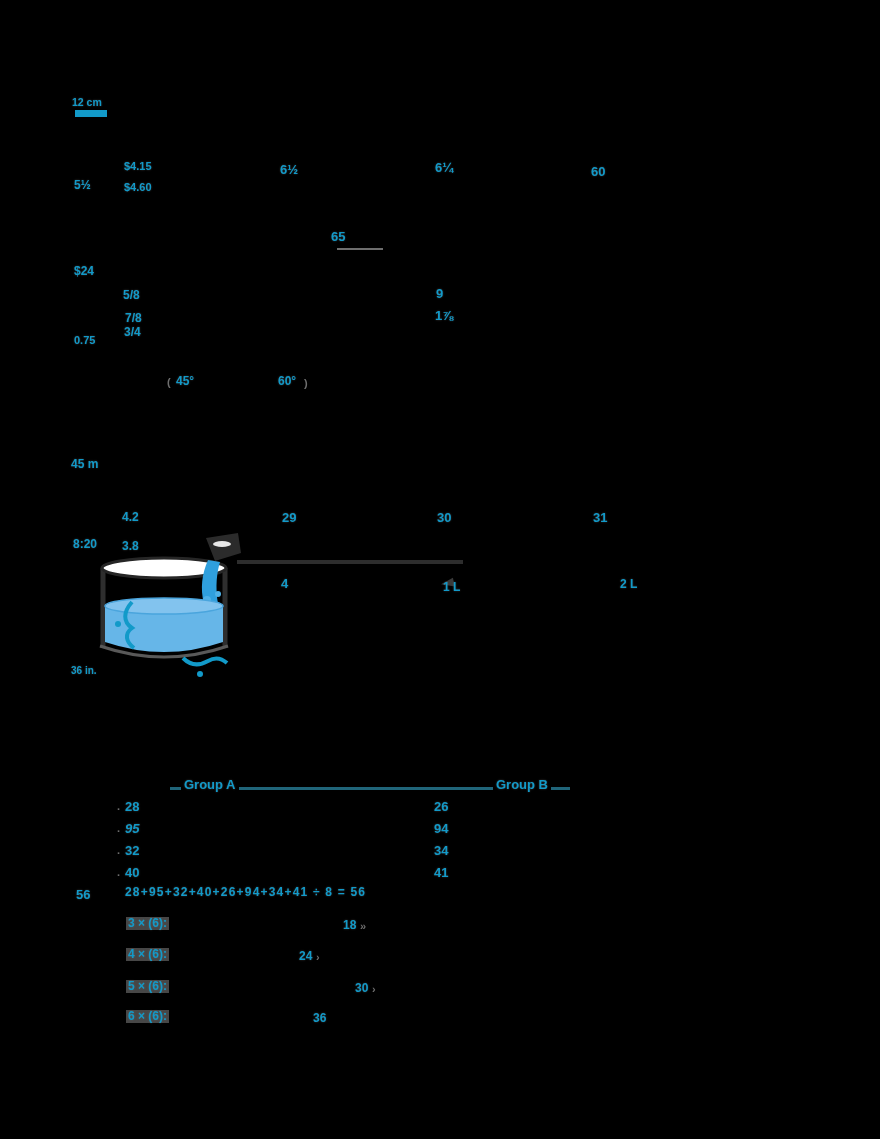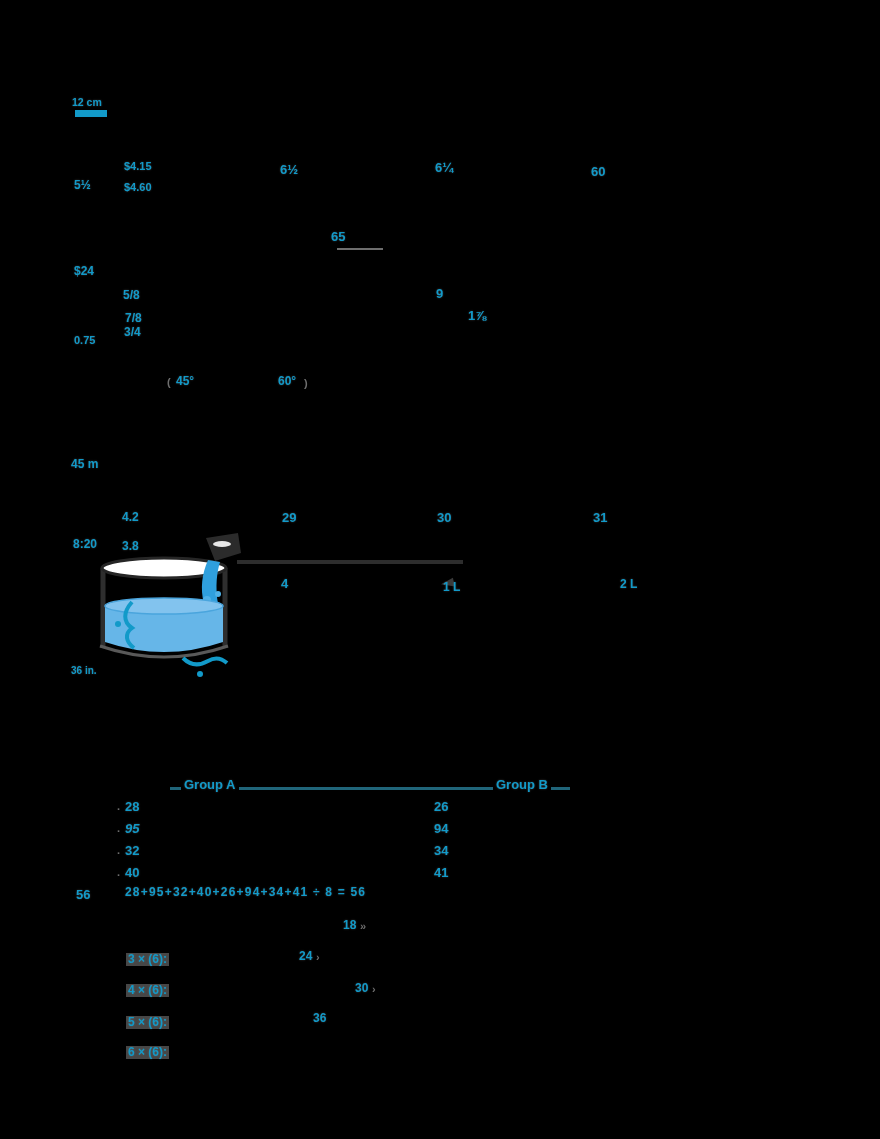--- a/index.html
+++ b/index.html
@@ -8,21 +8,21 @@
     font-family:"Liberation Sans", sans-serif;
   }
   .cy{position:absolute;color:#129ac9;font-weight:bold;white-space:nowrap;
       font-size:12px;line-height:1.1;text-shadow:0 0 2px rgba(110,110,110,.55);}
   .gy{position:absolute;color:#6e6e6e;font-weight:bold;white-space:nowrap;font-size:11px;}
   .bar{position:absolute;background:#129ac9;}
   .grayline{position:absolute;background:#6e6e6e;}
   .darkline{position:absolute;background:#2d2d2d;}
   .tealline{position:absolute;background:#20657a;}
   .hdr{background:#000;padding:0 3px;font-size:13px;}
-  .lbl{background:#474747;padding:0 2px;margin-top:36px;}
+  .lbl{background:#474747;padding:0 2px;}
   .num{font-size:13px;}
   .arrowhead{position:absolute;width:0;height:0;
     border-right:13px solid #3a3a3a;border-top:4px solid transparent;border-bottom:5px solid transparent;
     transform:rotate(-12deg);}
   .wrapsm{white-space:normal;width:36px;display:inline-block;font-size:10px;line-height:10px;}
 </style>
 </head>
 <body>
 
 <div id="canvas">
@@ -43,21 +43,21 @@
   <span class="cy num" style="left:435px;top:161px;">6¼</span>
   <span class="cy num" style="left:591px;top:165px;">60</span>
 
   <span class="cy num" style="left:331px;top:230px;">65</span>
   <div class="grayline" style="left:337px;top:248px;width:46px;height:2px;"></div>
 
   <span class="cy" style="left:123px;top:289px;">5/8</span>
   <span class="cy" style="left:125px;top:312px;">7/8</span>
   <span class="cy" style="left:124px;top:326px;">3/4</span>
   <span class="cy num" style="left:436px;top:287px;">9</span>
-  <span class="cy num" style="left:435px;top:309px;margin-left:33px;">1⅞</span>
+  <span class="cy num" style="left:435px;top:309px;">1⅞</span>
 
   <span class="gy" style="left:167px;top:376px;">(</span>
   <span class="cy" style="left:176px;top:375px;">45°</span>
   <span class="cy" style="left:278px;top:375px;">60°</span>
   <span class="gy" style="left:304px;top:377px;">)</span>
 
   <span class="cy" style="left:122px;top:511px;">4.2</span>
   <span class="cy" style="left:122px;top:540px;">3.8</span>
   <span class="cy num" style="left:282px;top:511px;">29</span>
   <span class="cy num" style="left:437px;top:511px;">30</span>

